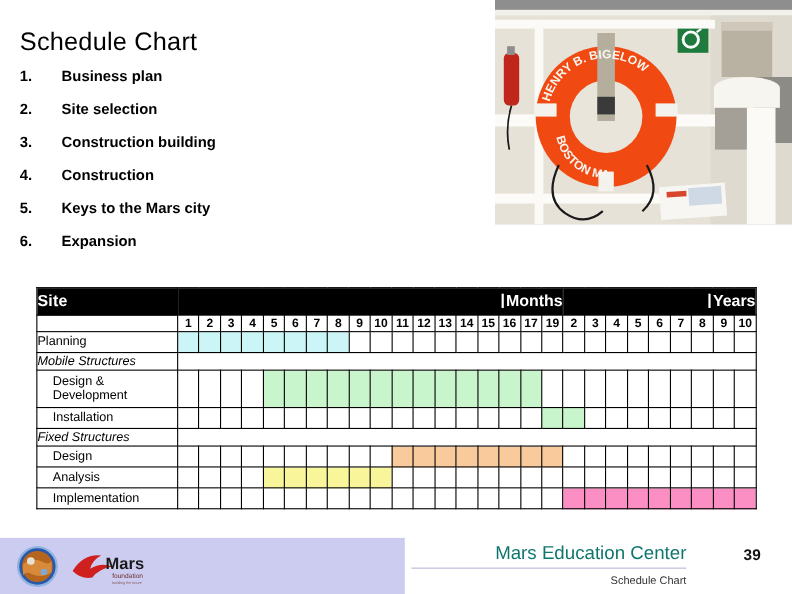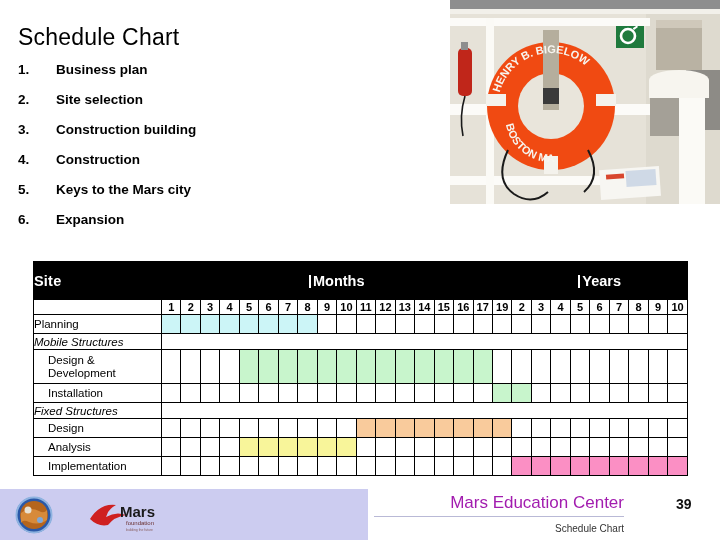--- a/index.html
+++ b/index.html
@@ -43,22 +43,22 @@
     background:#fff;
     font-size:10.5px;
   }
   .gantt td, .gantt th { padding:0; border:1px solid #000; }
   .hdr-phase {
     font-size:14.5px; font-weight:bold; text-align:left;
     padding:1px 0 1px 5px; height:22px; letter-spacing:0.2px;
     background:#000; color:#fff; border:1px solid #000;
   }
   .hdr-span {
-    font-size:14.5px; font-weight:bold; text-align:center;
-    padding:1px 0 1px 4px; height:38px;
+    font-size:14.5px; font-weight:bold; text-align:right;
+    padding:1px 0 1px 4px; height:25px;
     background:#000; color:#fff; border:1px solid #000;
     position:relative;
   }
   .hdr-span .bar {
     display:inline-block; width:2px; height:13px; background:#fff;
     vertical-align:-2px; margin-right:2px;
   }
 
   .num-cell {
     text-align:center; font-weight:bold; font-size:11px;
@@ -438,28 +438,28 @@
     <svg viewBox="0 0 40 40" width="40" height="40">
       <circle cx="20" cy="20" r="18" fill="#2a58a8"></circle>
       <circle cx="20" cy="20" r="14" fill="#b5651d"></circle>
       <path d="M7 18 q9 -7 18 -2 q5 3 8 -1 v10 q-8 6 -18 2 q-6 -3 -8 1 z" fill="#d78a3a"></path>
       <circle cx="14" cy="15" r="3.5" fill="#e8e2d5"></circle>
       <circle cx="26" cy="25" r="3" fill="#7fa8d8"></circle>
       <circle cx="20" cy="20" r="17.5" fill="none" stroke="#8fb3e0" stroke-width="2"></circle>
     </svg>
   </div>
 
-  <div style="position:absolute;left:86px;top:8px;width:100px;height:36px;">
+  <div style="position:absolute;left:62px;top:8px;width:100px;height:36px;">
     <svg viewBox="0 0 100 36" width="100" height="36">
       <path d="M4 22 q10 -16 26 -14 q-8 4 -10 12 q10 -6 20 -2 q-12 2 -18 10 q-10 2 -18 -6 z" fill="#cf2020"></path>
       <text x="34" y="20" font-size="15" font-weight="bold" fill="#1a1a1a" font-family="Liberation Sans, sans-serif">Mars</text>
       <text x="40" y="28" font-size="6" fill="#6a3030" font-family="Liberation Sans, sans-serif">foundation</text>
       <text x="40" y="34" font-size="3.4" fill="#8a6060" font-family="Liberation Sans, sans-serif">building the future</text>
     </svg>
   </div>
 
   <div style="position:absolute;left:374px;top:4px;width:250px;text-align:right;">
-    <div style="font-size:17px;color:#a21caf;padding-bottom:3px;border-bottom:1px solid #b9b9d6;">Mars Education Center</div>
+    <div style="font-size:17px;color:#0f766e;padding-bottom:3px;border-bottom:1px solid #b9b9d6;">Mars Education Center</div>
     <div style="font-size:10px;color:#333;padding-top:6px;">Schedule Chart</div>
   </div>
 
   <div style="position:absolute;left:676px;top:7px;font-size:14px;font-weight:bold;color:#111;">39</div>
 </div>
 
 </body></html>

